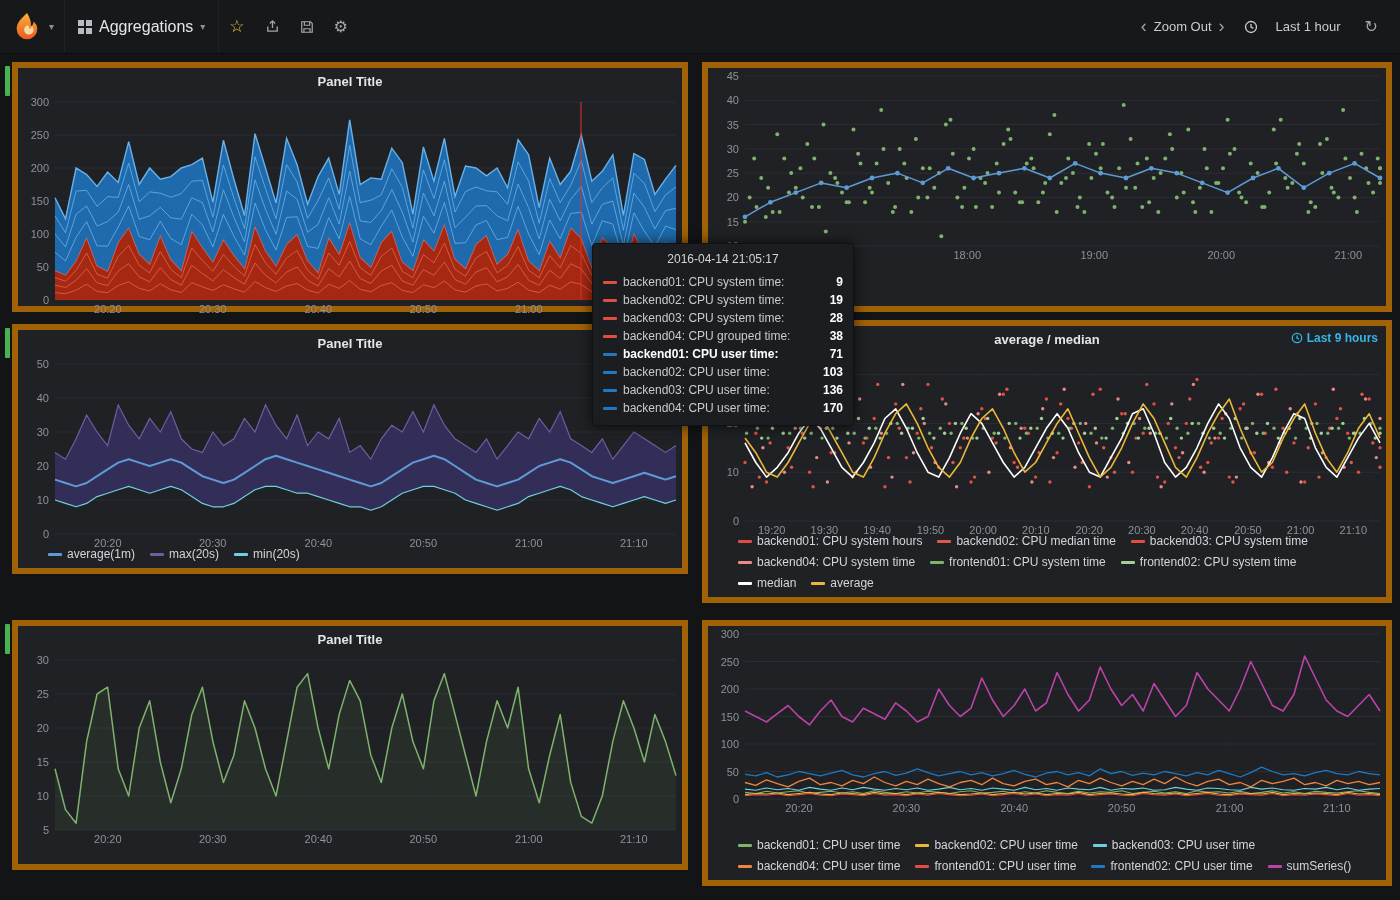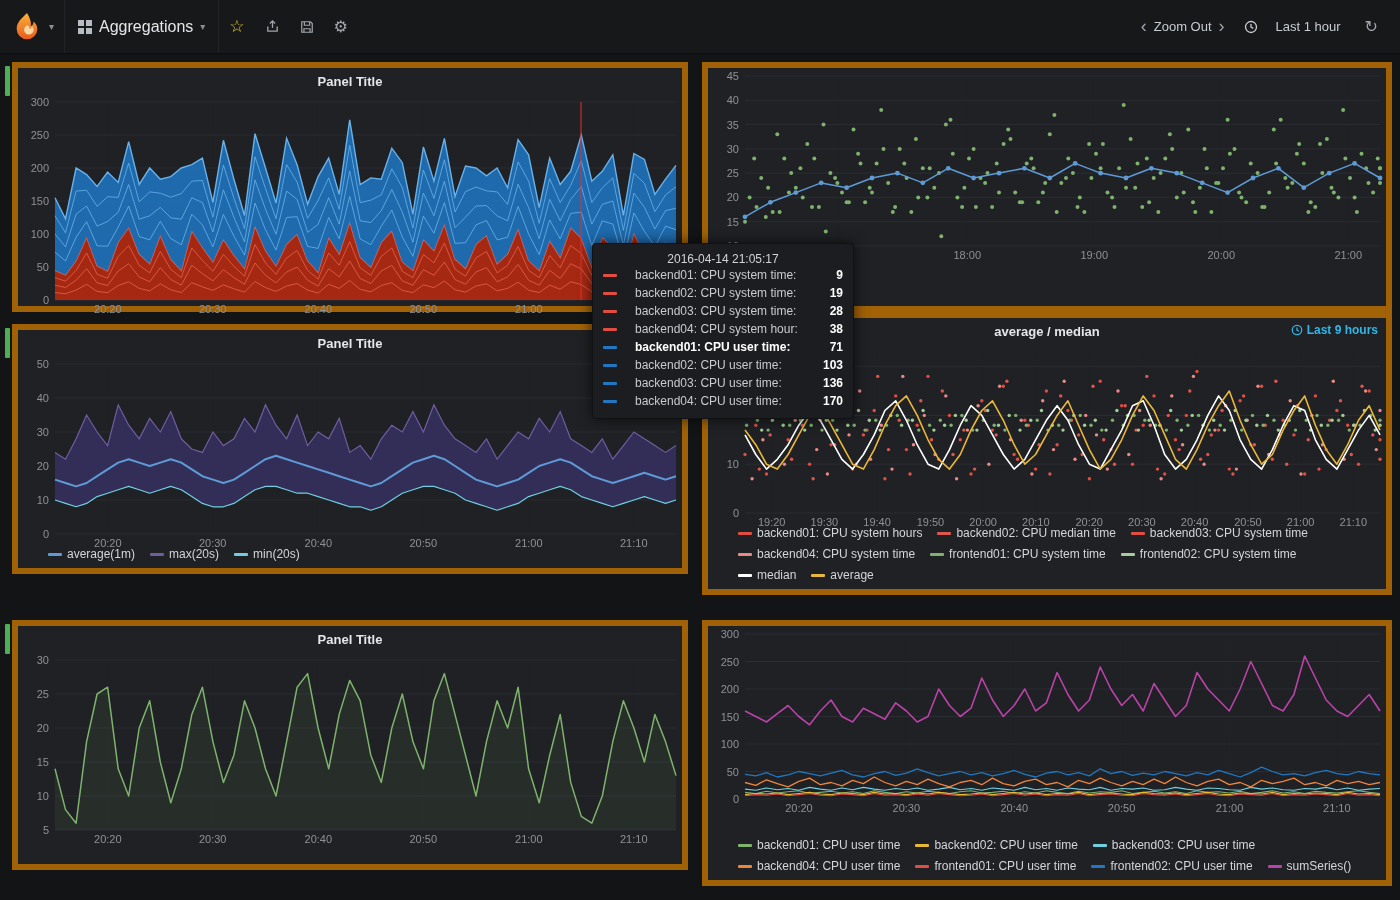--- a/index.html
+++ b/index.html
@@ -27,41 +27,41 @@
 
   
   .row-handle{position:absolute;left:5px;width:5px;height:30px;background:#4db053;border-radius:1px;cursor:pointer;}
   .rh0{top:66px}.rh1{top:328px}.rh2{top:624px}
 
   
   .panel{position:absolute;background:#1f2124;border:6px solid #a16207;display:flex;flex-direction:column;box-sizing:border-box;}
   .p0{left:12px;top:62px;width:676px;height:250px}
   .p1{left:702px;top:62px;width:690px;height:250px}
   .p2{left:12px;top:324px;width:676px;height:250px}
-  .p3{left:702px;top:312px;width:690px;height:283px}
+  .p3{left:702px;top:320px;width:690px;height:283px}
   .p4{left:12px;top:620px;width:676px;height:250px}
   .p5{left:702px;top:620px;width:690px;height:266px}
   .panel-header{height:26px;flex:0 0 auto;display:flex;align-items:center;justify-content:center;position:relative;}
   .panel-title{font-size:13px;font-weight:700;color:#e4e6ea;cursor:pointer;}
   .badge{position:absolute;top:5px;right:8px;display:flex;align-items:center;gap:4px;
     color:#33b5e5;font-size:12px;font-weight:700;cursor:pointer;}
   .chart{flex:1 1 auto;min-height:0;margin:0 4px;}
   .legend{flex:0 0 auto;padding:2px 8px 5px 30px;line-height:17px;}
   .legend:empty{display:none;}
   .legend-item{display:inline-flex;align-items:center;margin-right:15px;font-size:12px;color:#d4d5d8;cursor:pointer;}
   .legend-item .swatch{width:14px;height:3px;border-radius:1px;margin-right:5px;display:inline-block;}
   svg{display:block;}
   svg text{font-family:"Liberation Sans","DejaVu Sans",sans-serif;}
 
   
   .tooltip{position:absolute;left:592px;top:243px;width:240px;background:#1b1d20;border:1px solid #101113;
     border-radius:4px;padding:8px 10px;box-shadow:0 0 14px rgba(0,0,0,.65);z-index:20;
     font-size:12px;color:#c9cacd;}
-  .tooltip-title{text-align:center;color:#d2d3d5;}
-  .tt-row{display:flex;align-items:center;gap:18px;padding:2px 0;}
+  .tooltip-title{text-align:center;color:#d2d3d5;margin-bottom:7px;}
+  .tt-row{display:flex;align-items:center;gap:6px;padding:2px 0;}
   .tt-row .swatch{width:14px;height:3px;border-radius:1px;flex:0 0 auto;}
   .tt-row .lbl{flex:1 1 auto;}
   .tt-row .val{font-weight:700;color:#ffffff;min-width:26px;text-align:right;}
   .tt-row.bold{color:#ffffff;font-weight:700;}
 </style>
 </head>
 <body>
 
 <div class="stage">
 
@@ -948,21 +948,21 @@
           <span class="lbl">backend02: CPU system time:</span>
           <span class="val">19</span>
         </div>
         <div class="tt-row">
           <span class="swatch" style="background: rgb(226, 77, 66);"></span>
           <span class="lbl">backend03: CPU system time:</span>
           <span class="val">28</span>
         </div>
         <div class="tt-row">
           <span class="swatch" style="background: rgb(226, 77, 66);"></span>
-          <span class="lbl">backend04: CPU system hour:</span>
+          <span class="lbl">backend04: CPU grouped time:</span>
           <span class="val">38</span>
         </div>
         <div class="tt-row bold">
           <span class="swatch" style="background: rgb(31, 120, 193);"></span>
           <span class="lbl">backend01: CPU user time:</span>
           <span class="val">71</span>
         </div>
         <div class="tt-row">
           <span class="swatch" style="background: rgb(31, 120, 193);"></span>
           <span class="lbl">backend02: CPU user time:</span>

